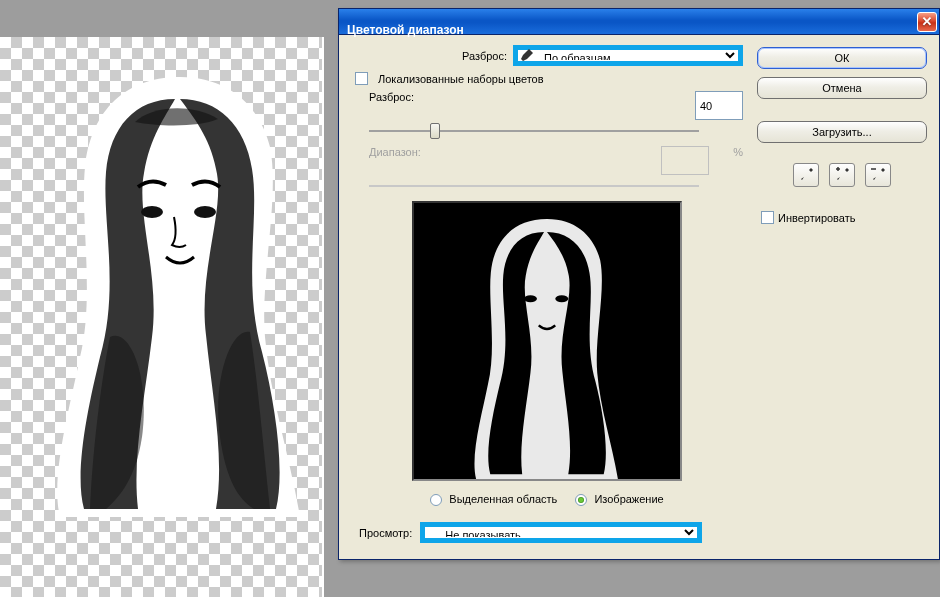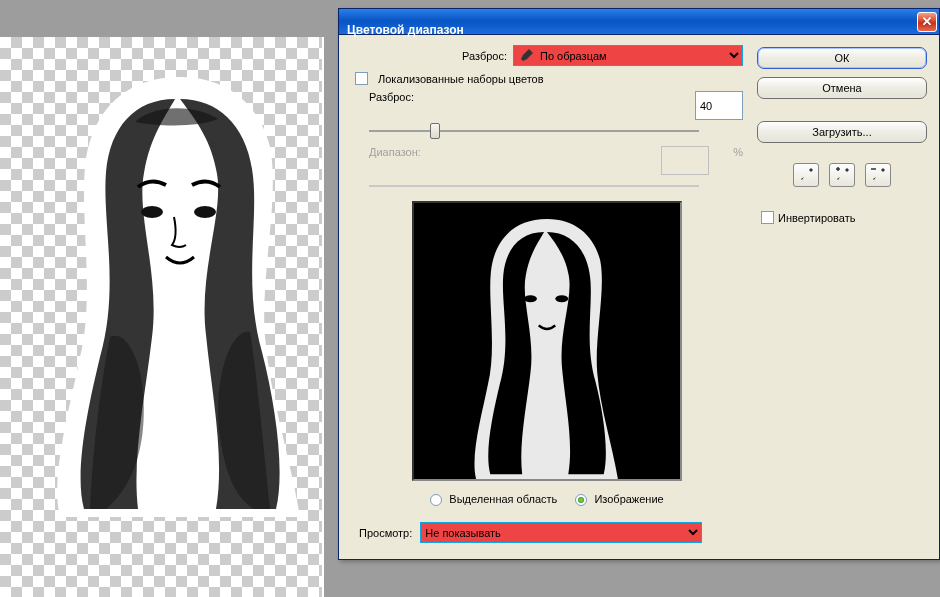--- a/index.html
+++ b/index.html
@@ -75,23 +75,23 @@
   }
   .main-col { width:392px; }
   .side-col { width:170px; display:flex; flex-direction:column; gap:8px; padding-top:2px;}
   .row { display:flex; align-items:center; margin-bottom:6px; gap:6px;}
   .row.right { justify-content:flex-end; }
   .label { color:#000; }
   .label.disabled { color:#a0a0a0; }
   select.combo {
     font:inherit;
     height:21px;
-    border:1px solid #0ea5e9;
-    background:#ef4444;
-    padding:1px 0;
+    border:5px solid #0ea5e9;
+    background:#ffffff;
+    padding:1px 16px;
   }
   .combo.small { width:230px; }
   .combo.medium { width:282px; }
   .eyedrop-mini {
     width:14px; height:14px;
     display:inline-block;
     margin-right:4px;
   }
   .checkbox {
     width:13px;height:13px;

